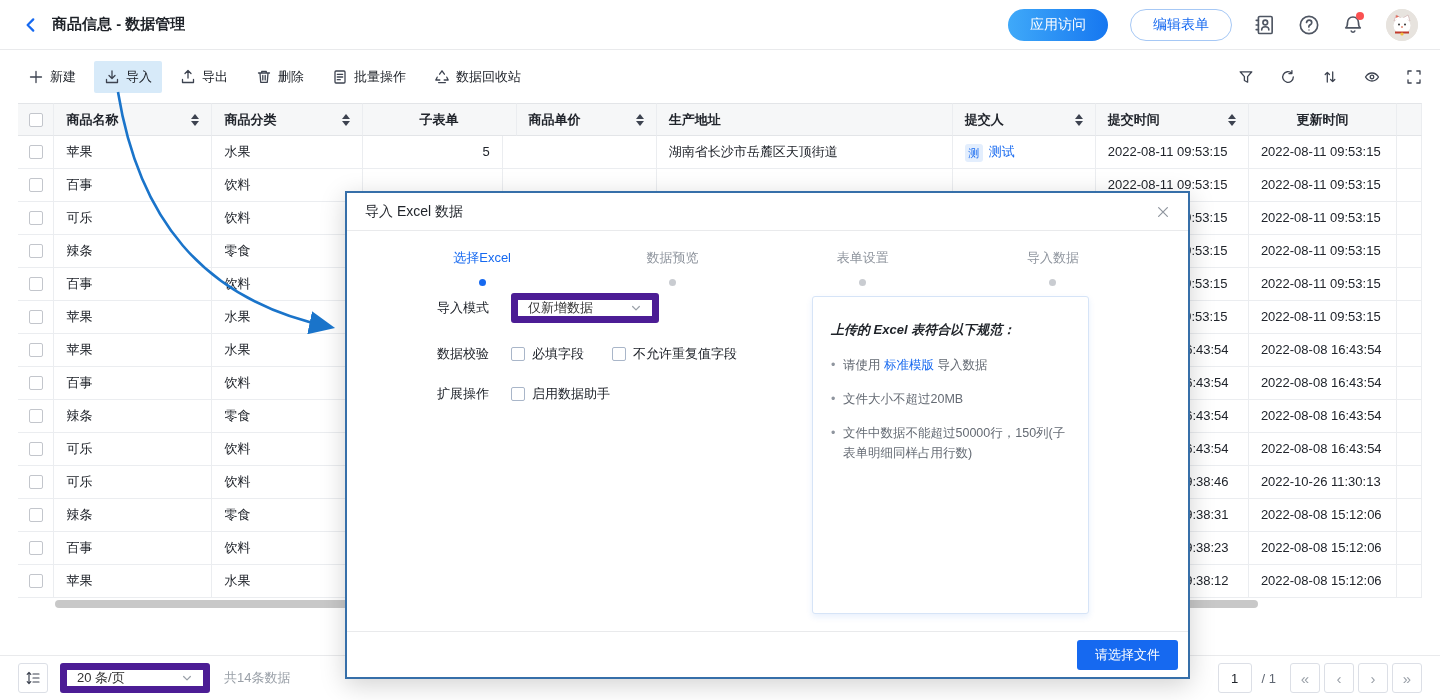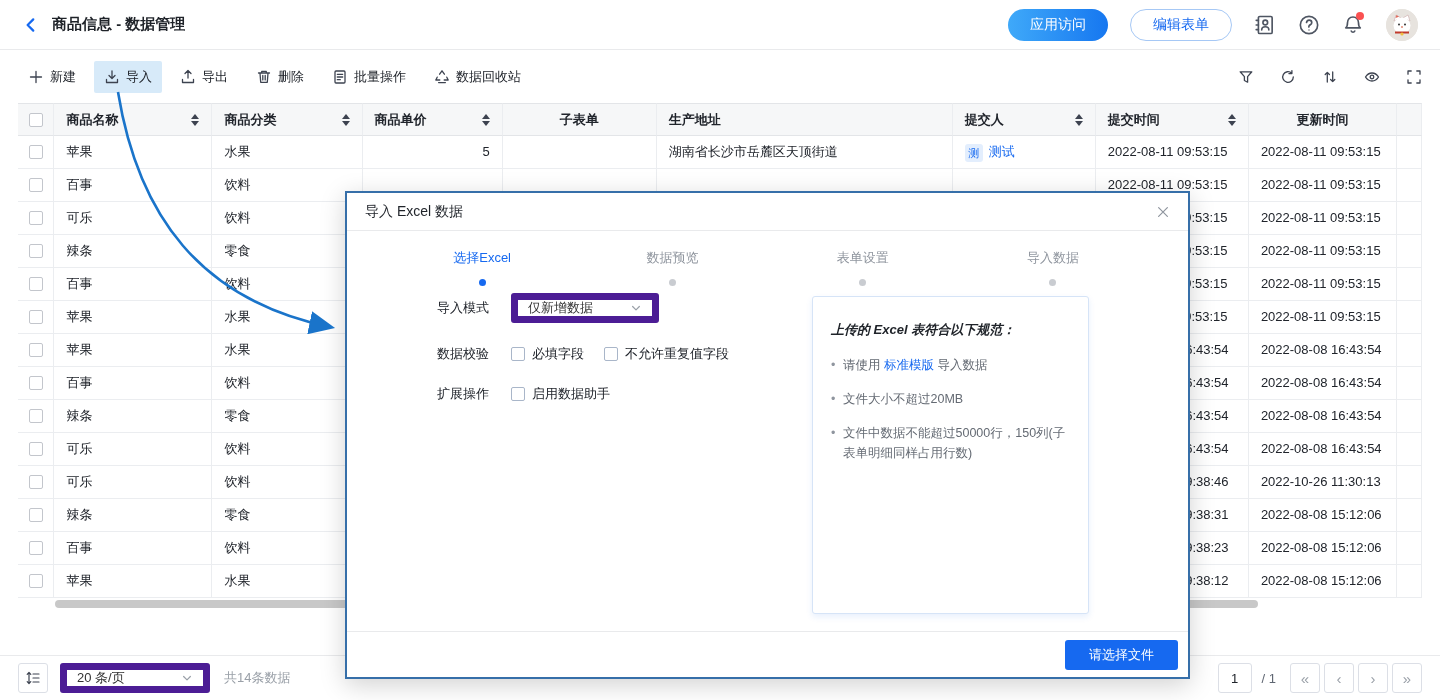--- a/index.html
+++ b/index.html
@@ -83,32 +83,32 @@
   .steps { display:flex; padding:18px 40px 0 40px; }
   .step { flex:1; display:flex; flex-direction:column; align-items:center; gap:12px; cursor:pointer;}
   .step .slabel { color:#8f959e; font-size:13px; }
   .step.active .slabel { color:#1669f0; }
   .step .dot { width:7px; height:7px; border-radius:50%; background:#c9ccd1; }
   .step.active .dot { background:#1669f0; }
   .modal-form { position:absolute; left:90px; top:100px; }
   .form-row { display:flex; align-items:center; margin-bottom:22px; }
   .form-label { width:74px; color:#20242b; }
   .mode-select { width:148px; height:30px; color:#333; }
-  .chk-group { display:flex; gap:20px;text-align:center; }
+  .chk-group { display:flex; gap:28px;text-align:center; }
   .chk-item { display:flex; align-items:center; gap:7px; cursor:pointer; color:#20242b;}
   .chk-box { width:14px; height:14px; border:1px solid #a9b6c9; border-radius:2px; background:#fff; display:inline-block;}
   .info-panel { position:absolute; left:465px; top:103px; width:277px; height:318px; border:1px solid #d6e4f7;
     border-radius:3px; background:#fff; box-shadow:0 3px 6px rgba(31,111,235,.10); padding:24px 18px; }
   .info-title { font-weight:bold; color:#1f2329; margin-bottom:16px; font-size:13px;font-style:italic; }
   .rule { color:#646a73; line-height:20px; margin-bottom:14px; position:relative; padding-left:12px; font-size:12.5px;}
   .rule::before { content:"•"; position:absolute; left:0; color:#8f959e; }
   .rule .link { color:#1669f0; cursor:pointer; }
   .modal-footer { position:absolute; left:0; right:0; bottom:0; height:46px; border-top:1px solid #e9eaec;
     display:flex; align-items:center; justify-content:flex-end; padding:0 10px; }
-  .btn-primary { background:#1669f0; color:#fff; border:none; border-radius:3px; height:30px; padding:0 24px;
+  .btn-primary { background:#1669f0; color:#fff; border:none; border-radius:3px; height:30px; padding:0 18px;
     font-size:13px; cursor:pointer; font-family:inherit;}
 
   
   .arrow-layer { position:absolute; inset:0; z-index:40; pointer-events:none; }
 </style>
 </head>
 <body>
 
 <div class="topbar">
   <span class="back-btn">
@@ -242,29 +242,29 @@
           <i class="down"></i>
         </span>
       </div>
       <div class="cell c2">
         <span class="hlabel">商品分类</span>
         <span class="sort">
           <i class="up"></i>
           <i class="down"></i>
         </span>
       </div>
+      <div class="cell c4 center">
+        <span class="hlabel" style="flex: 0 0 auto;">子表单</span>
+      </div>
       <div class="cell c3">
         <span class="hlabel">商品单价</span>
         <span class="sort">
           <i class="up"></i>
           <i class="down"></i>
         </span>
-      </div>
-      <div class="cell c4 center">
-        <span class="hlabel" style="flex: 0 0 auto;">子表单</span>
       </div>
       <div class="cell c5">
         <span class="hlabel">生产地址</span>
       </div>
       <div class="cell c6">
         <span class="hlabel">提交人</span>
         <span class="sort">
           <i class="up"></i>
           <i class="down"></i>
         </span>

